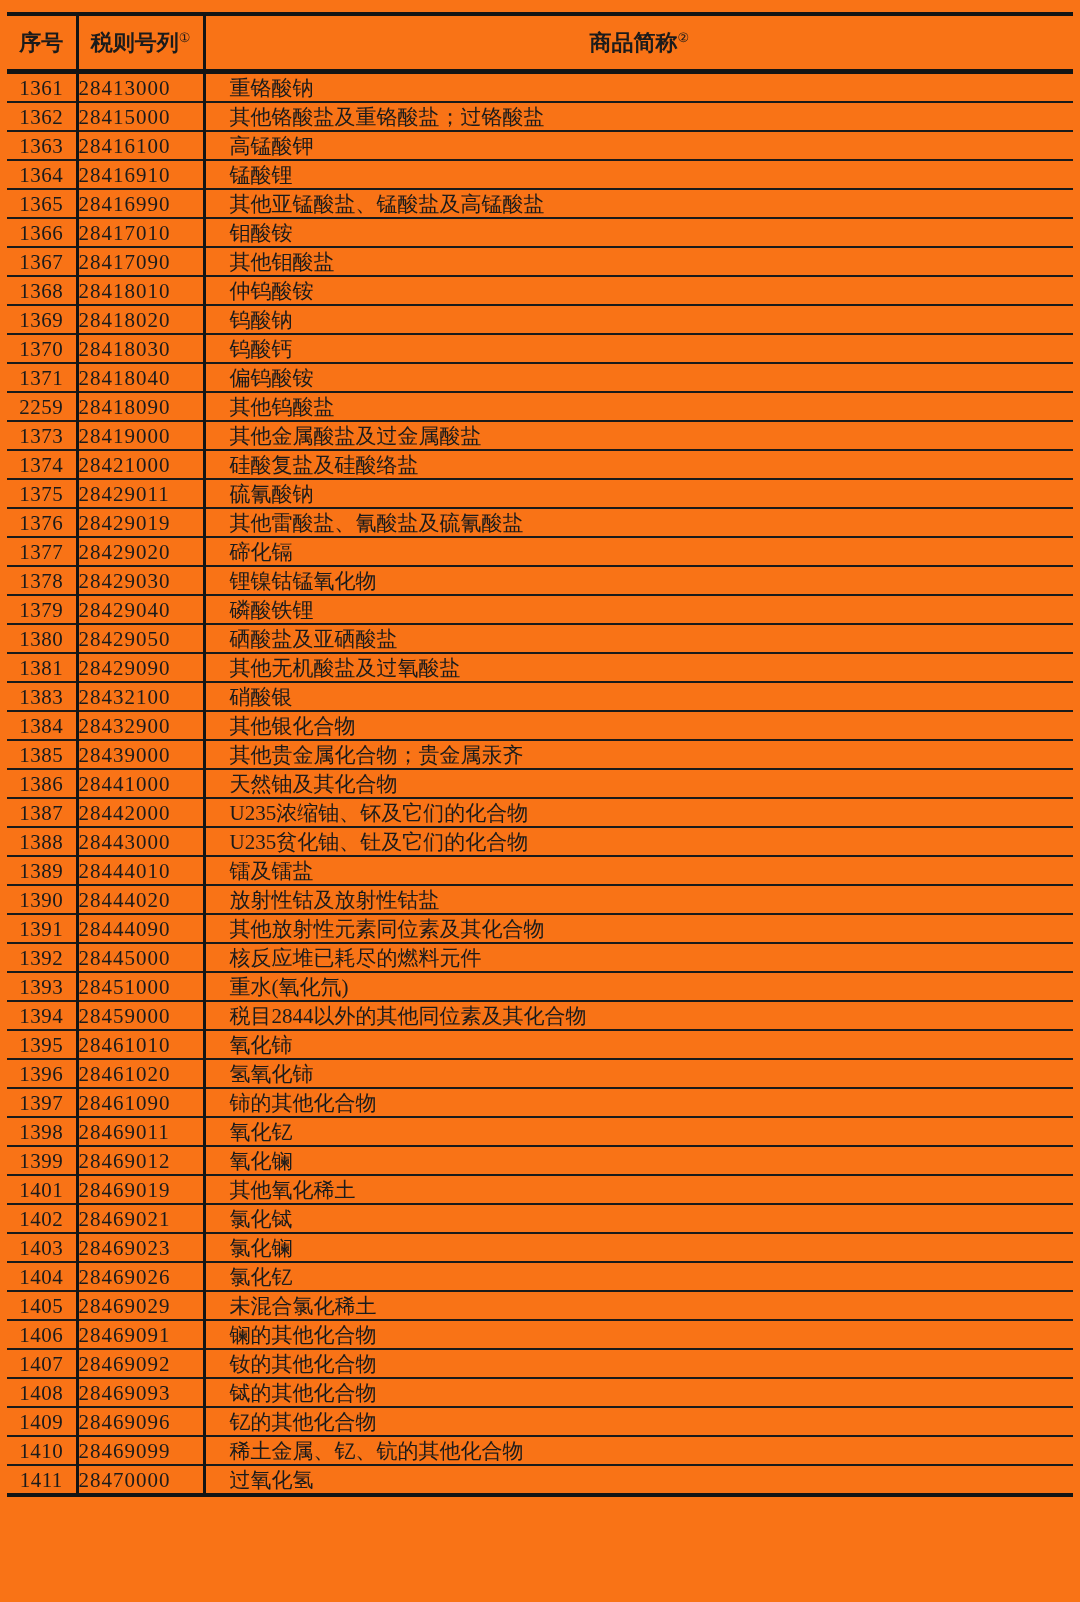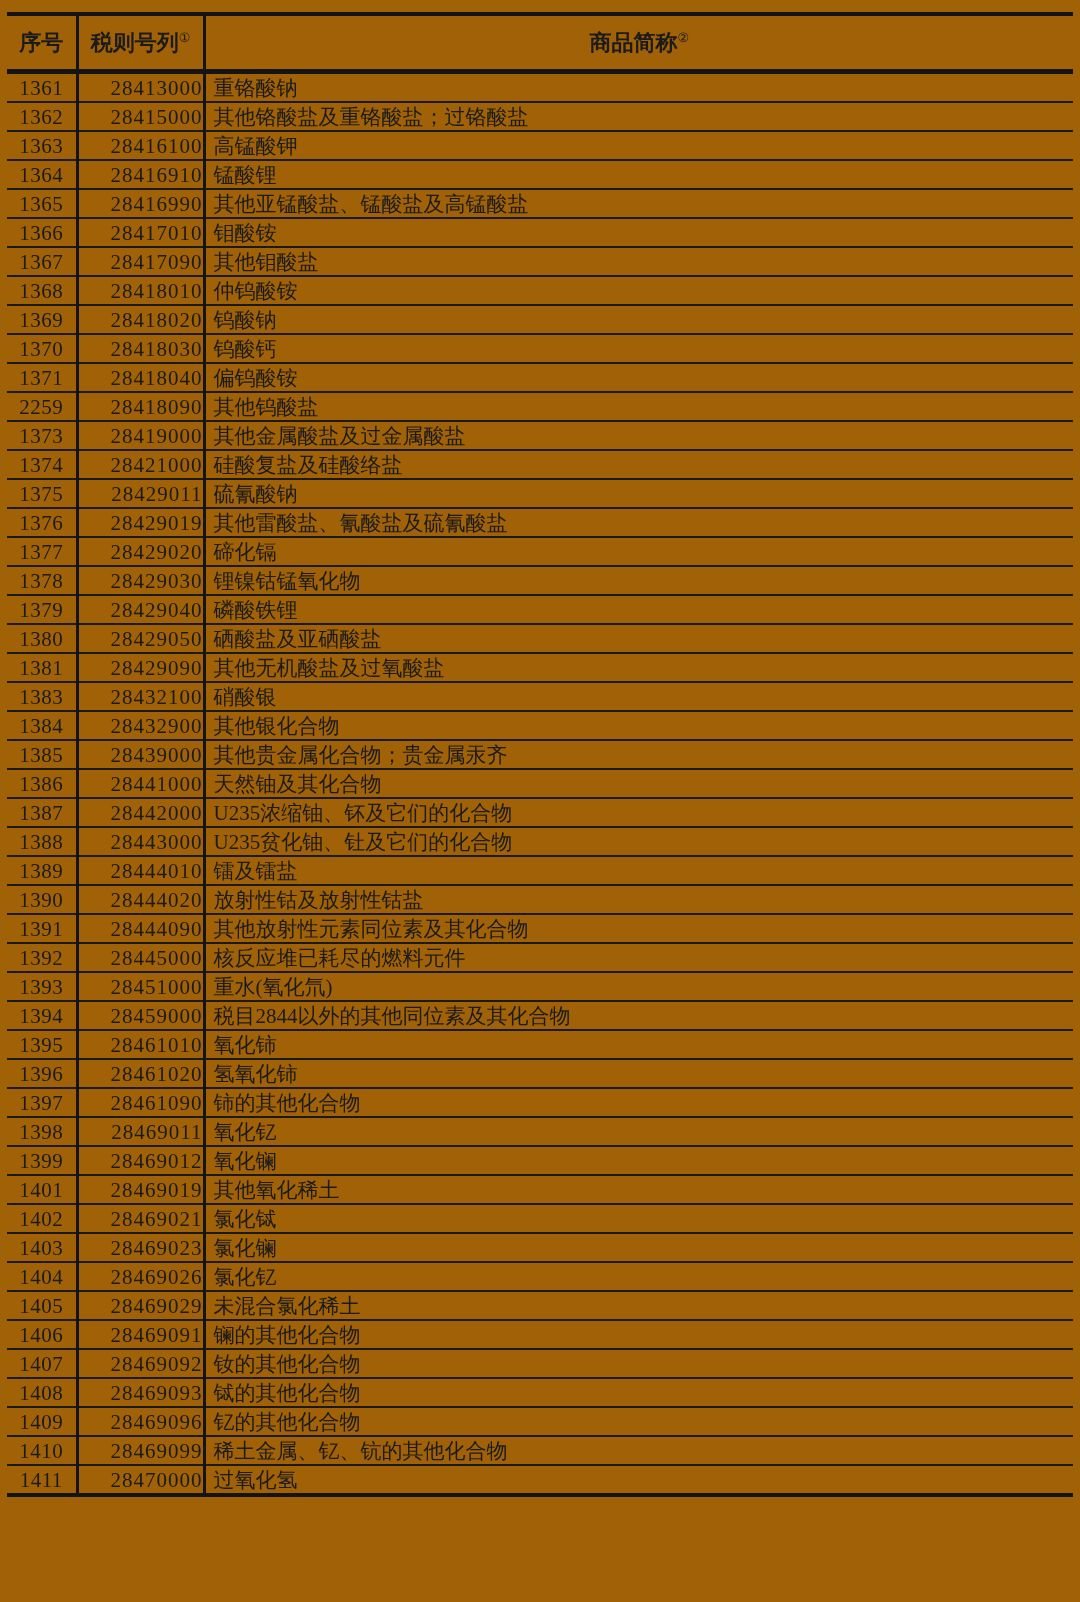--- a/index.html
+++ b/index.html
@@ -11,21 +11,21 @@
     width: 1080px;
     height: 1602px;
     overflow: hidden;
     font-family: "Liberation Serif", "DejaVu Serif", serif;
     color: #1b1b1b;
   }
   .page {
     position: relative;
     width: 1080px;
     height: 1602px;
-    background: #a16207;
+    background: #f97316;
     box-sizing: border-box;
     padding: 12px 7px 0 7px;
   }
   table.tariff {
     border-collapse: collapse;
     table-layout: fixed;
     width: 1066px;
     border-top: 4px solid #141414;
     border-bottom: 4px solid #141414;
   }
@@ -60,26 +60,26 @@
     padding: 0;
     vertical-align: bottom;
     white-space: nowrap;
     overflow: hidden;
   }
   td.serial {
     text-align: center;
     letter-spacing: 0.5px;
   }
   td.code {
-    text-align: right;
+    text-align: left;
     letter-spacing: 1px;
   }
   td.pname {
     text-align: left;
-    padding-left: 8px;
+    padding-left: 24px;
   }
 </style>
 </head>
 <body>
 
 <div class="page">
   <table class="tariff">
     <colgroup>
       <col class="c1">
       <col class="c2">

